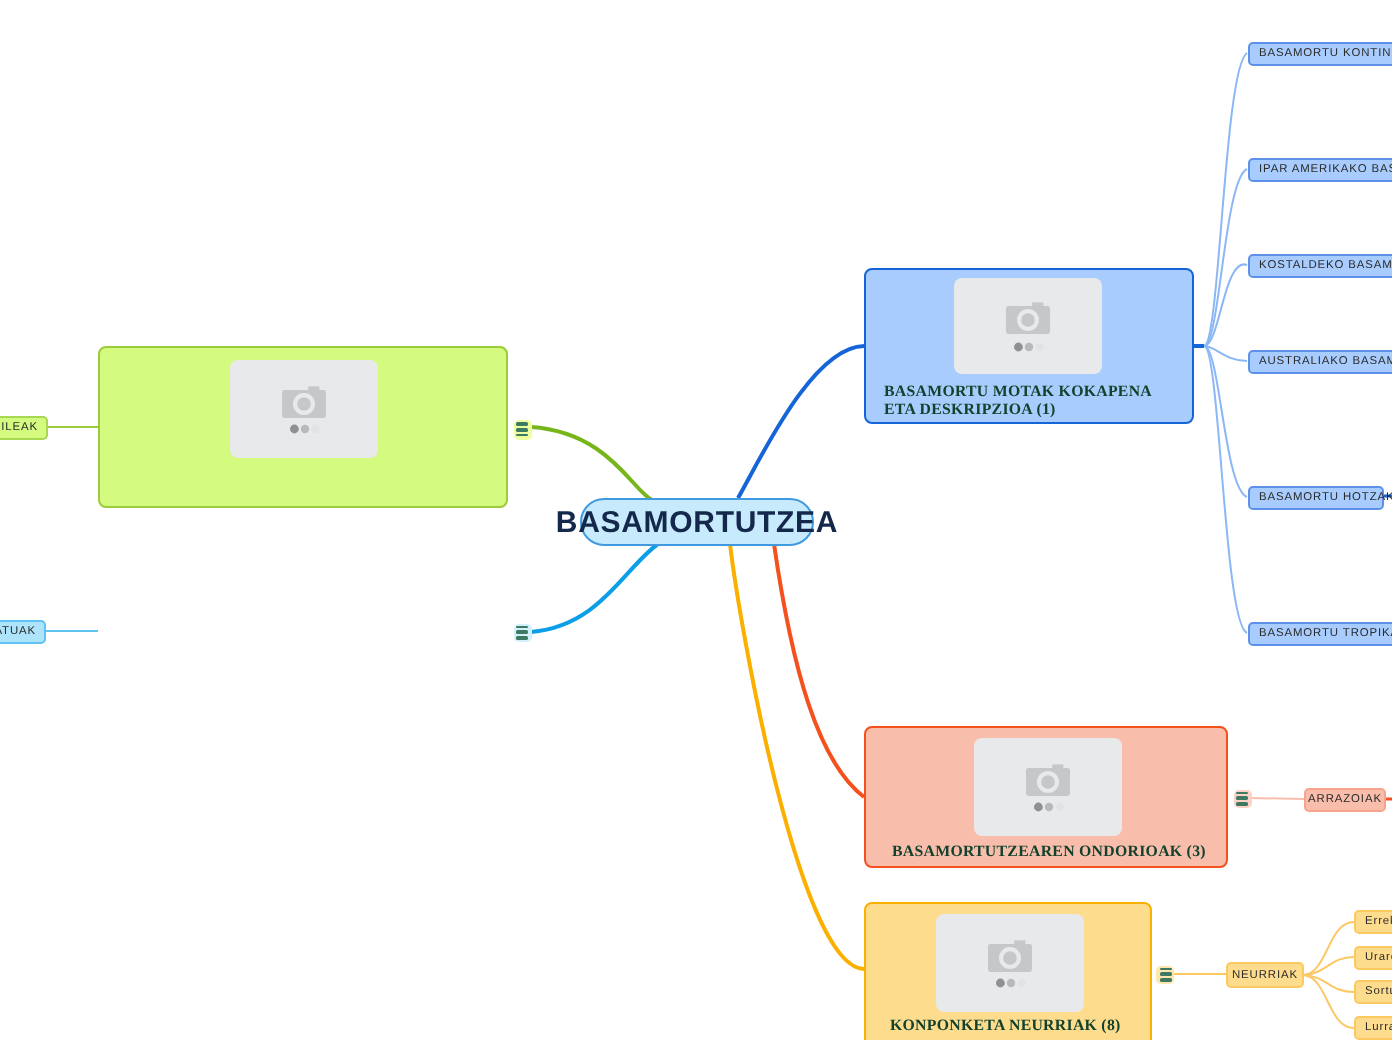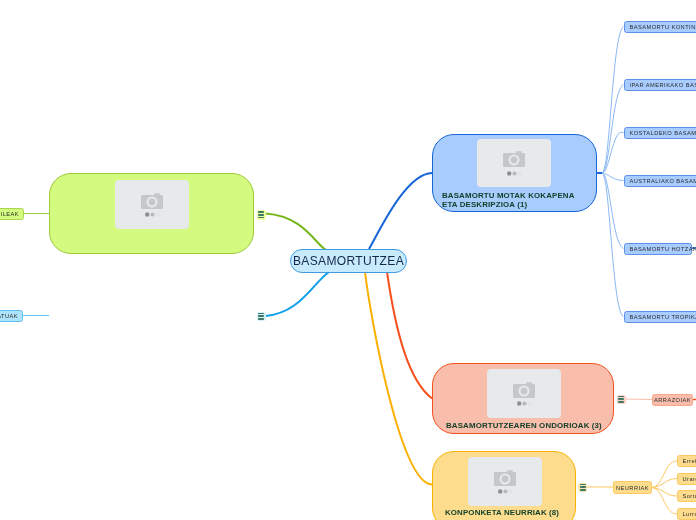--- a/index.html
+++ b/index.html
@@ -1,29 +1,29 @@
 <!DOCTYPE html>
 <html><head>
 <meta charset="utf-8">
 <style>
   html,body{margin:0;padding:0;}
   body{width:696px;height:520px;background:#ffffff;overflow:hidden;position:relative;
        font-family:"Liberation Sans",sans-serif;-webkit-font-smoothing:antialiased;}
   #stage{position:absolute;left:0;top:0;width:696px;height:520px;overflow:hidden;}
   svg#edges{position:absolute;left:0;top:0;width:696px;height:520px;}
 
-  .branch{position:absolute;box-sizing:border-box;border-radius:22px;border-width:1.5px;border-style:solid;}
+  .branch{position:absolute;box-sizing:border-box;border-radius:4px;border-width:1.5px;border-style:solid;font-family:Liberation Serif, serif;}
   .ph{position:absolute;background:#e8e9eb;border-radius:4px;display:flex;
       flex-direction:column;align-items:center;justify-content:center;}
   .blabel{position:absolute;font-weight:bold;font-size:7.9px;line-height:9px;
           color:#12412c;letter-spacing:0.14px;}
 
   .central{position:absolute;box-sizing:border-box;background:#c7eafc;border:1.2px solid #3f9ae0;
            border-radius:13px;display:flex;align-items:center;justify-content:center;}
-  .central span{font-weight:normal;font-size:12px;color:#14284b;letter-spacing:0.35px;}
+  .central span{font-weight:bold;font-size:15px;color:#14284b;letter-spacing:0.35px;}
 
   .ham{position:absolute;box-sizing:border-box;border-radius:2.5px;
        display:flex;flex-direction:column;align-items:center;justify-content:center;gap:1.1px;}
   .ham i{display:block;width:6px;height:1.6px;background:#3e7a63;border-radius:.8px;}
 
   .leaf{position:absolute;box-sizing:border-box;border-width:1px;border-style:solid;
         border-radius:2.5px;display:flex;align-items:center;white-space:nowrap;}
   .leaf span{font-size:5.7px;color:#2b2b2b;letter-spacing:0.45px;padding-left:5px;}
 
   .sub{position:absolute;box-sizing:border-box;border-width:1px;border-style:solid;

